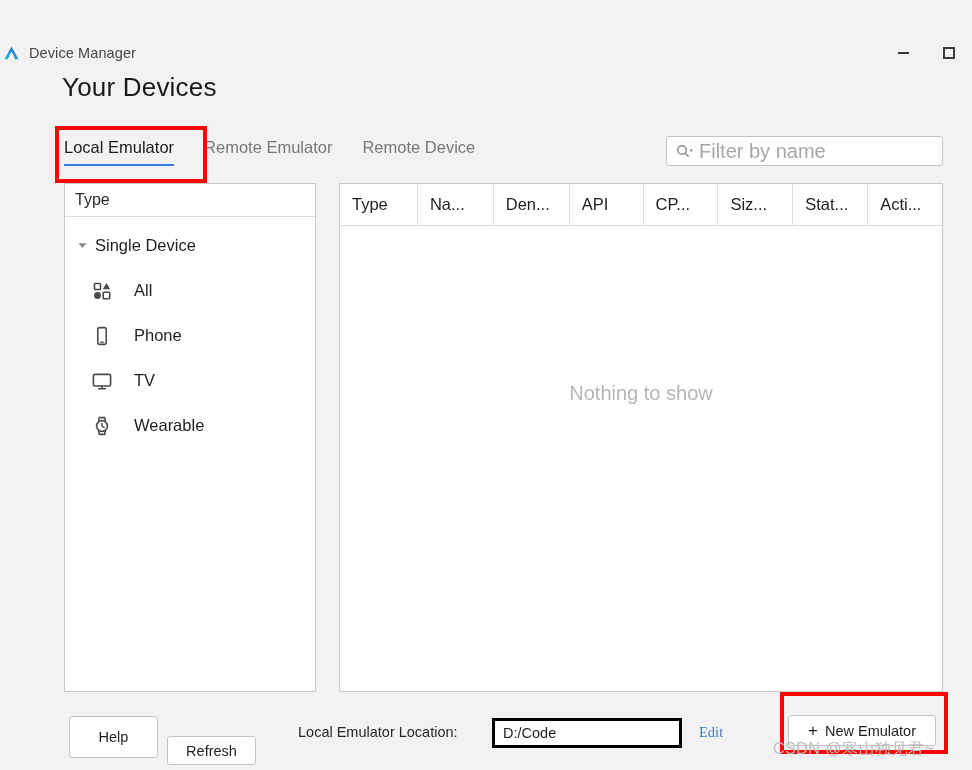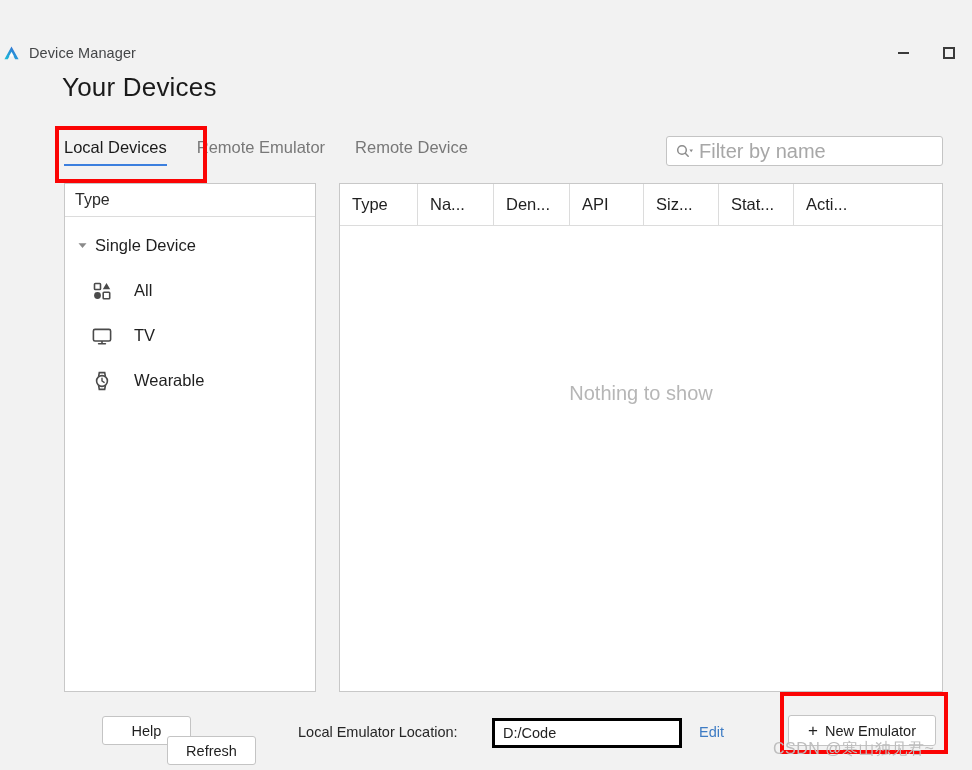--- a/index.html
+++ b/index.html
@@ -231,21 +231,21 @@
     color: #1f1f1f;
     cursor: default;
     display: flex;
     align-items: center;
     justify-content: center;
   }
 
   #help-btn {
     position: absolute;
     left: 69px; top: 716px;
-    width: 89px; height: 29px; margin-left: 33px;
+    width: 89px; height: 42px;
   }
   #refresh-btn {
     position: absolute;
     left: 167px; top: 716px;
     width: 89px; height: 29px; margin-top: 20px;
   }
   #loc-label {
     position: absolute;
     left: 298px; top: 724px;
     font-size: 14.5px;
@@ -263,20 +263,21 @@
     color: #1f1f1f;
     padding: 0 8px;
   }
   #edit-link {
     position: absolute;
     left: 699px; top: 724px;
     font-size: 14.5px;
     color: #3e7cc4;
     text-decoration: none;
     cursor: default;
+    font-family: Liberation Serif, serif;
   }
   #new-emulator-btn {
     position: absolute;
     left: 788px; top: 715px;
     width: 148px; height: 31px;
     gap: 7px;
   }
   #plus-glyph { font-size: 17px; line-height: 1; color: #1f1f1f; }
 
   
@@ -321,21 +322,21 @@
     </div>
     <div class="win-btn">
       <span class="max-glyph"></span>
     </div>
   </div>
 </div>
 
 <div id="page-title">Your Devices</div>
 
 <div id="tabstrip">
-  <div class="tab active">Local Devices</div>
+  <div class="tab active">Local Emulator</div>
   <div class="tab">Remote Emulator</div>
   <div class="tab">Remote Device</div>
 </div>
 
 <div id="filter-box">
   <svg id="filter-icon" width="20" height="16" viewBox="0 0 20 16">
     <circle cx="7" cy="7" r="4.3" fill="none" stroke="#8c8c8c" stroke-width="1.5"></circle>
     <line x1="10.3" y1="10.3" x2="13.2" y2="13.2" stroke="#8c8c8c" stroke-width="1.5" stroke-linecap="round"></line>
     <path d="M14.4 6.6 L18 6.6 L16.2 9.3 Z" fill="#8c8c8c"></path>
   </svg>
@@ -360,20 +361,29 @@
         <svg width="22" height="22" viewBox="0 0 22 22">
           <rect x="3.5" y="3.5" width="6" height="6" rx="0.8" fill="none" stroke="#4a4a4a" stroke-width="1.6"></rect>
           <path d="M15.5 3 L19.2 9.3 L11.8 9.3 Z" fill="#4a4a4a"></path>
           <circle cx="6.5" cy="15.5" r="3.4" fill="#4a4a4a"></circle>
           <rect x="12.2" y="12.3" width="6.5" height="6.5" rx="0.8" fill="none" stroke="#4a4a4a" stroke-width="1.6"></rect>
         </svg>
       </span>
       <span class="tree-label">All</span>
     </div>
 
+    <div class="tree-row child">
+      <span class="tree-icon">
+        <svg width="22" height="22" viewBox="0 0 22 22">
+          <rect x="6.8" y="2.6" width="8.4" height="16.8" rx="1.6" fill="none" stroke="#4a4a4a" stroke-width="1.6"></rect>
+          <line x1="9.6" y1="17.1" x2="12.4" y2="17.1" stroke="#4a4a4a" stroke-width="1.2" stroke-linecap="round"></line>
+        </svg>
+      </span>
+      <span class="tree-label">Phone</span>
+    </div>
 
     <div class="tree-row child">
       <span class="tree-icon">
         <svg width="22" height="22" viewBox="0 0 22 22">
           <rect x="2.4" y="4.4" width="17.2" height="11.6" rx="1.6" fill="none" stroke="#4a4a4a" stroke-width="1.6"></rect>
           <line x1="11" y1="16" x2="11" y2="18.6" stroke="#4a4a4a" stroke-width="1.6"></line>
           <line x1="7.6" y1="18.8" x2="14.4" y2="18.8" stroke="#4a4a4a" stroke-width="1.6" stroke-linecap="round"></line>
         </svg>
       </span>
       <span class="tree-label">TV</span>
@@ -393,20 +403,21 @@
 
   </div>
 </div>
 
 <div id="table-panel">
   <div id="table-head">
     <div class="th" style="width:78px">Type</div>
     <div class="th" style="width:76px">Na...</div>
     <div class="th" style="width:76px">Den...</div>
     <div class="th" style="width:74px">API</div>
+    <div class="th" style="width:75px">CP...</div>
     <div class="th" style="width:75px">Siz...</div>
     <div class="th" style="width:75px">Stat...</div>
     <div class="th" style="width:74px">Acti...</div>
   </div>
   <div id="table-body">
     <div id="empty-msg">Nothing to show</div>
   </div>
 </div>
 
 <div class="btn" id="help-btn">Help</div>

